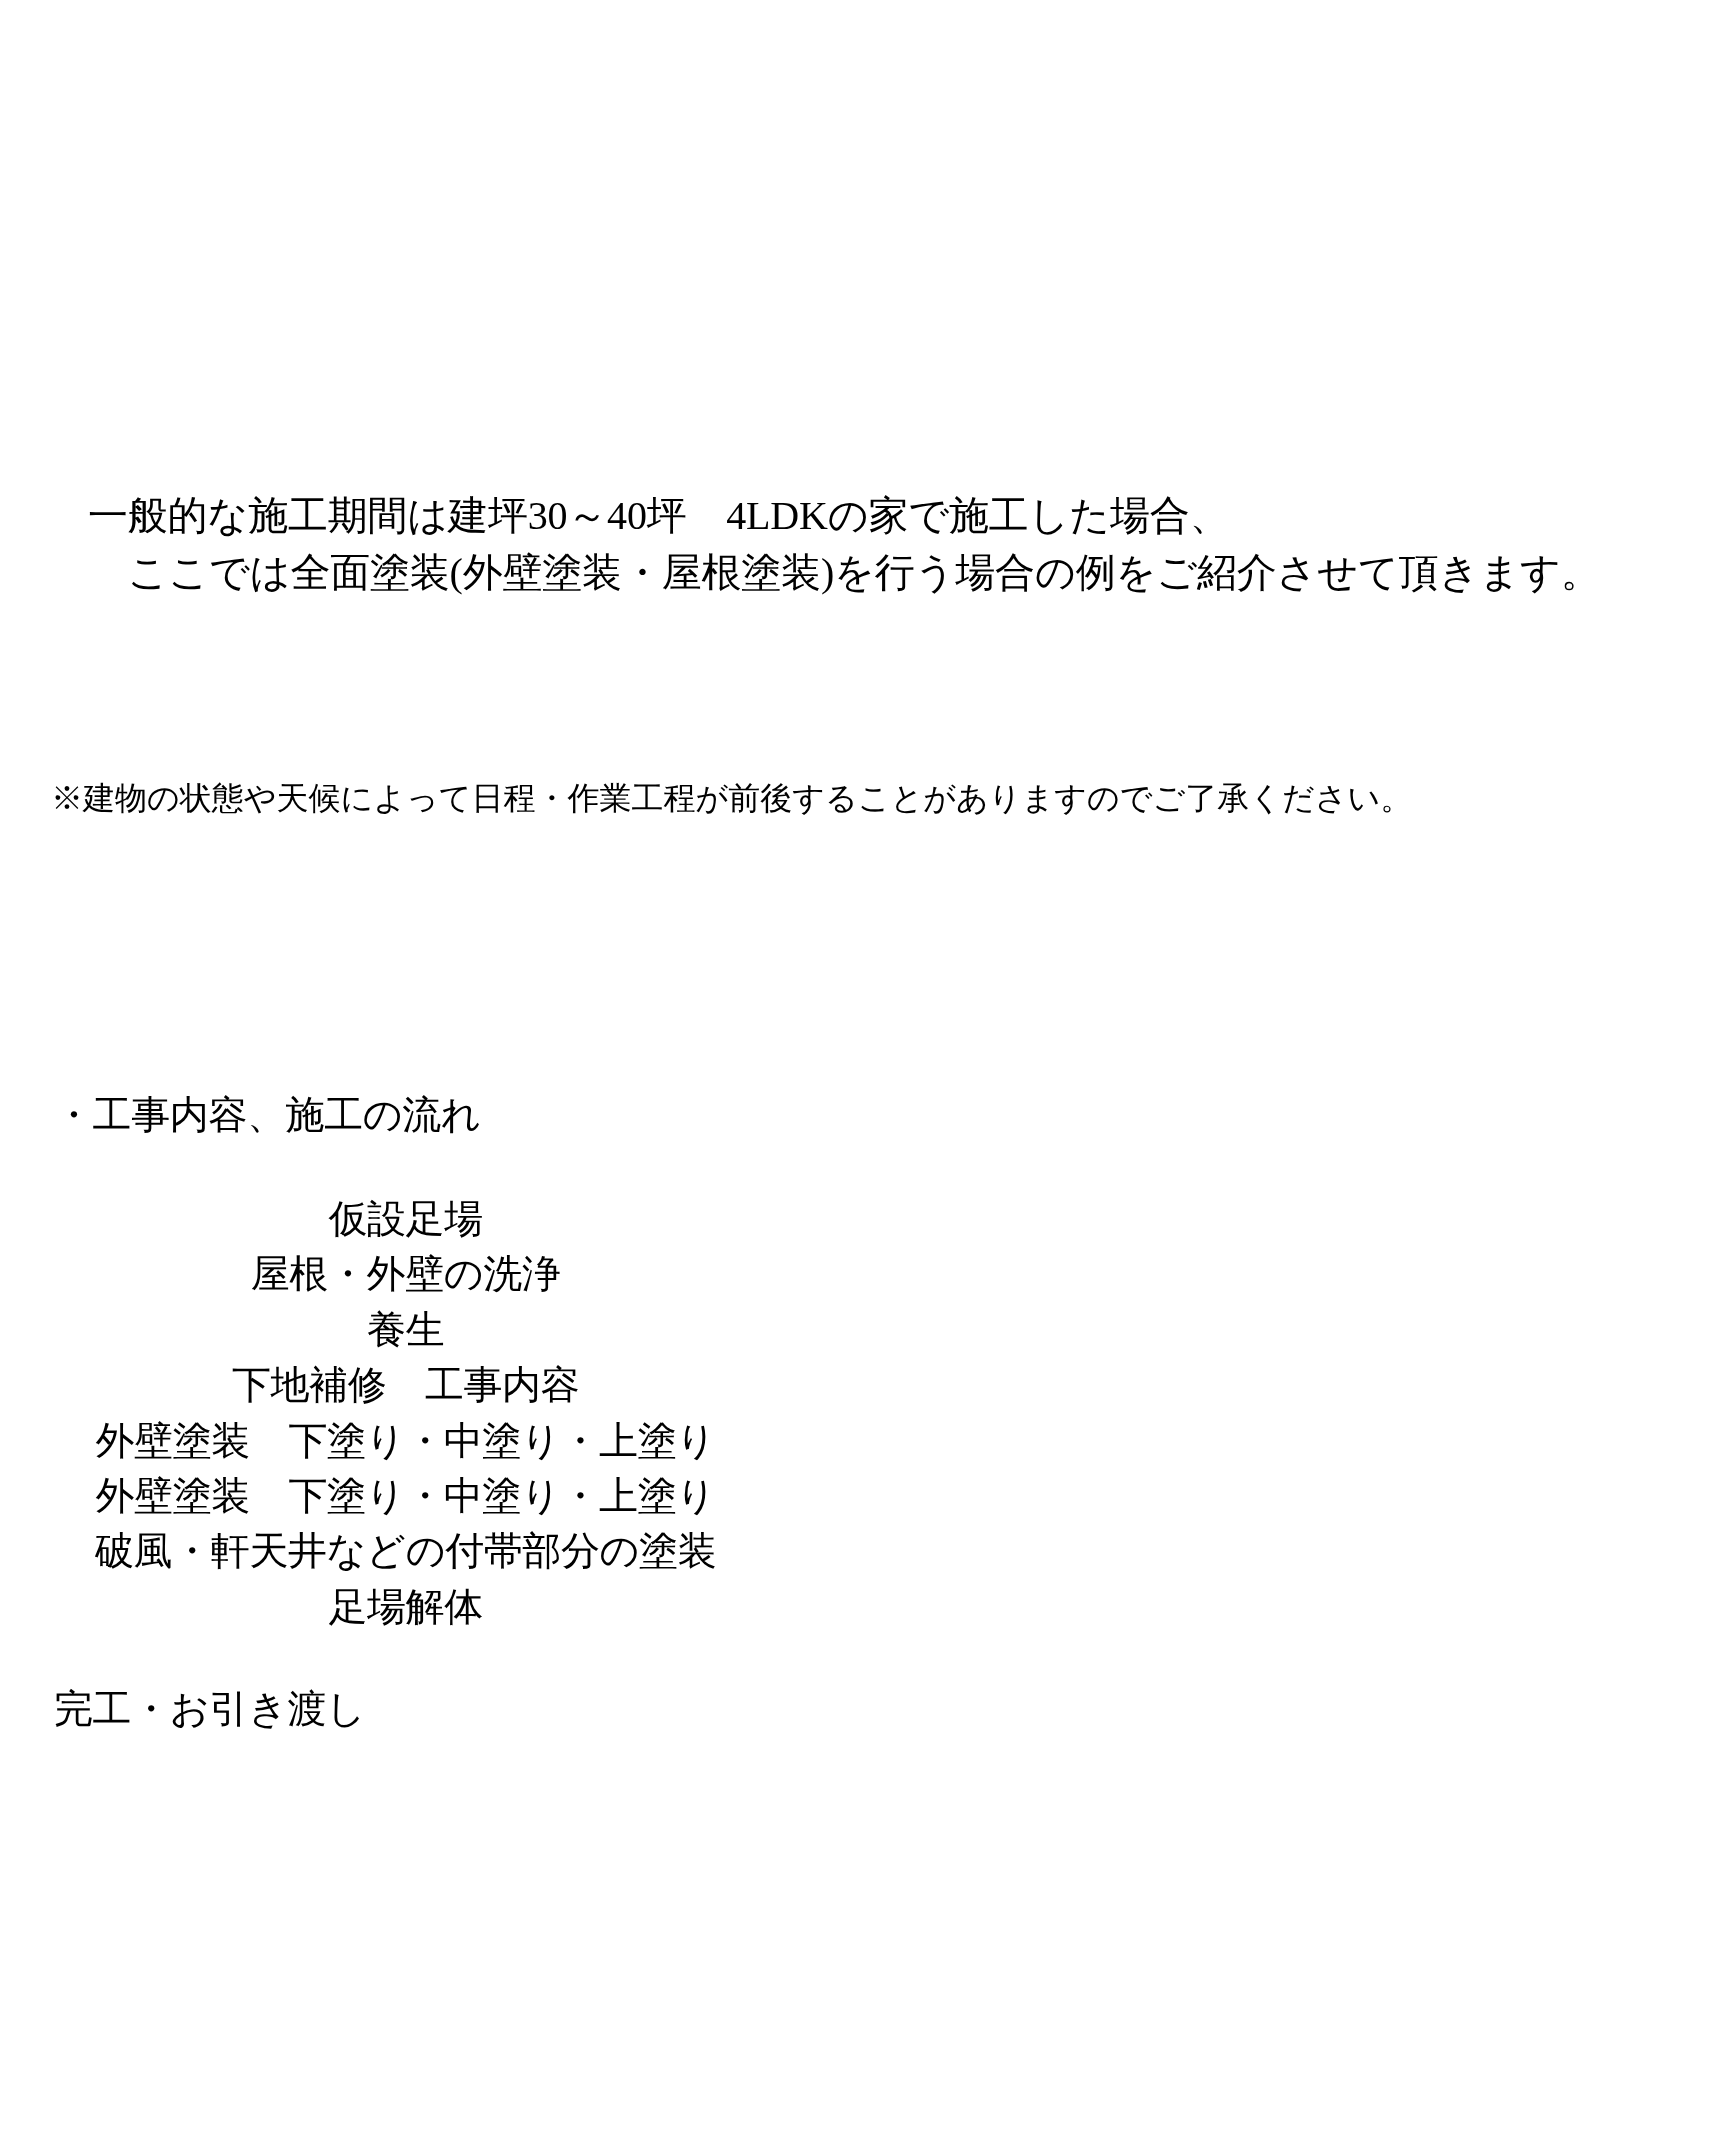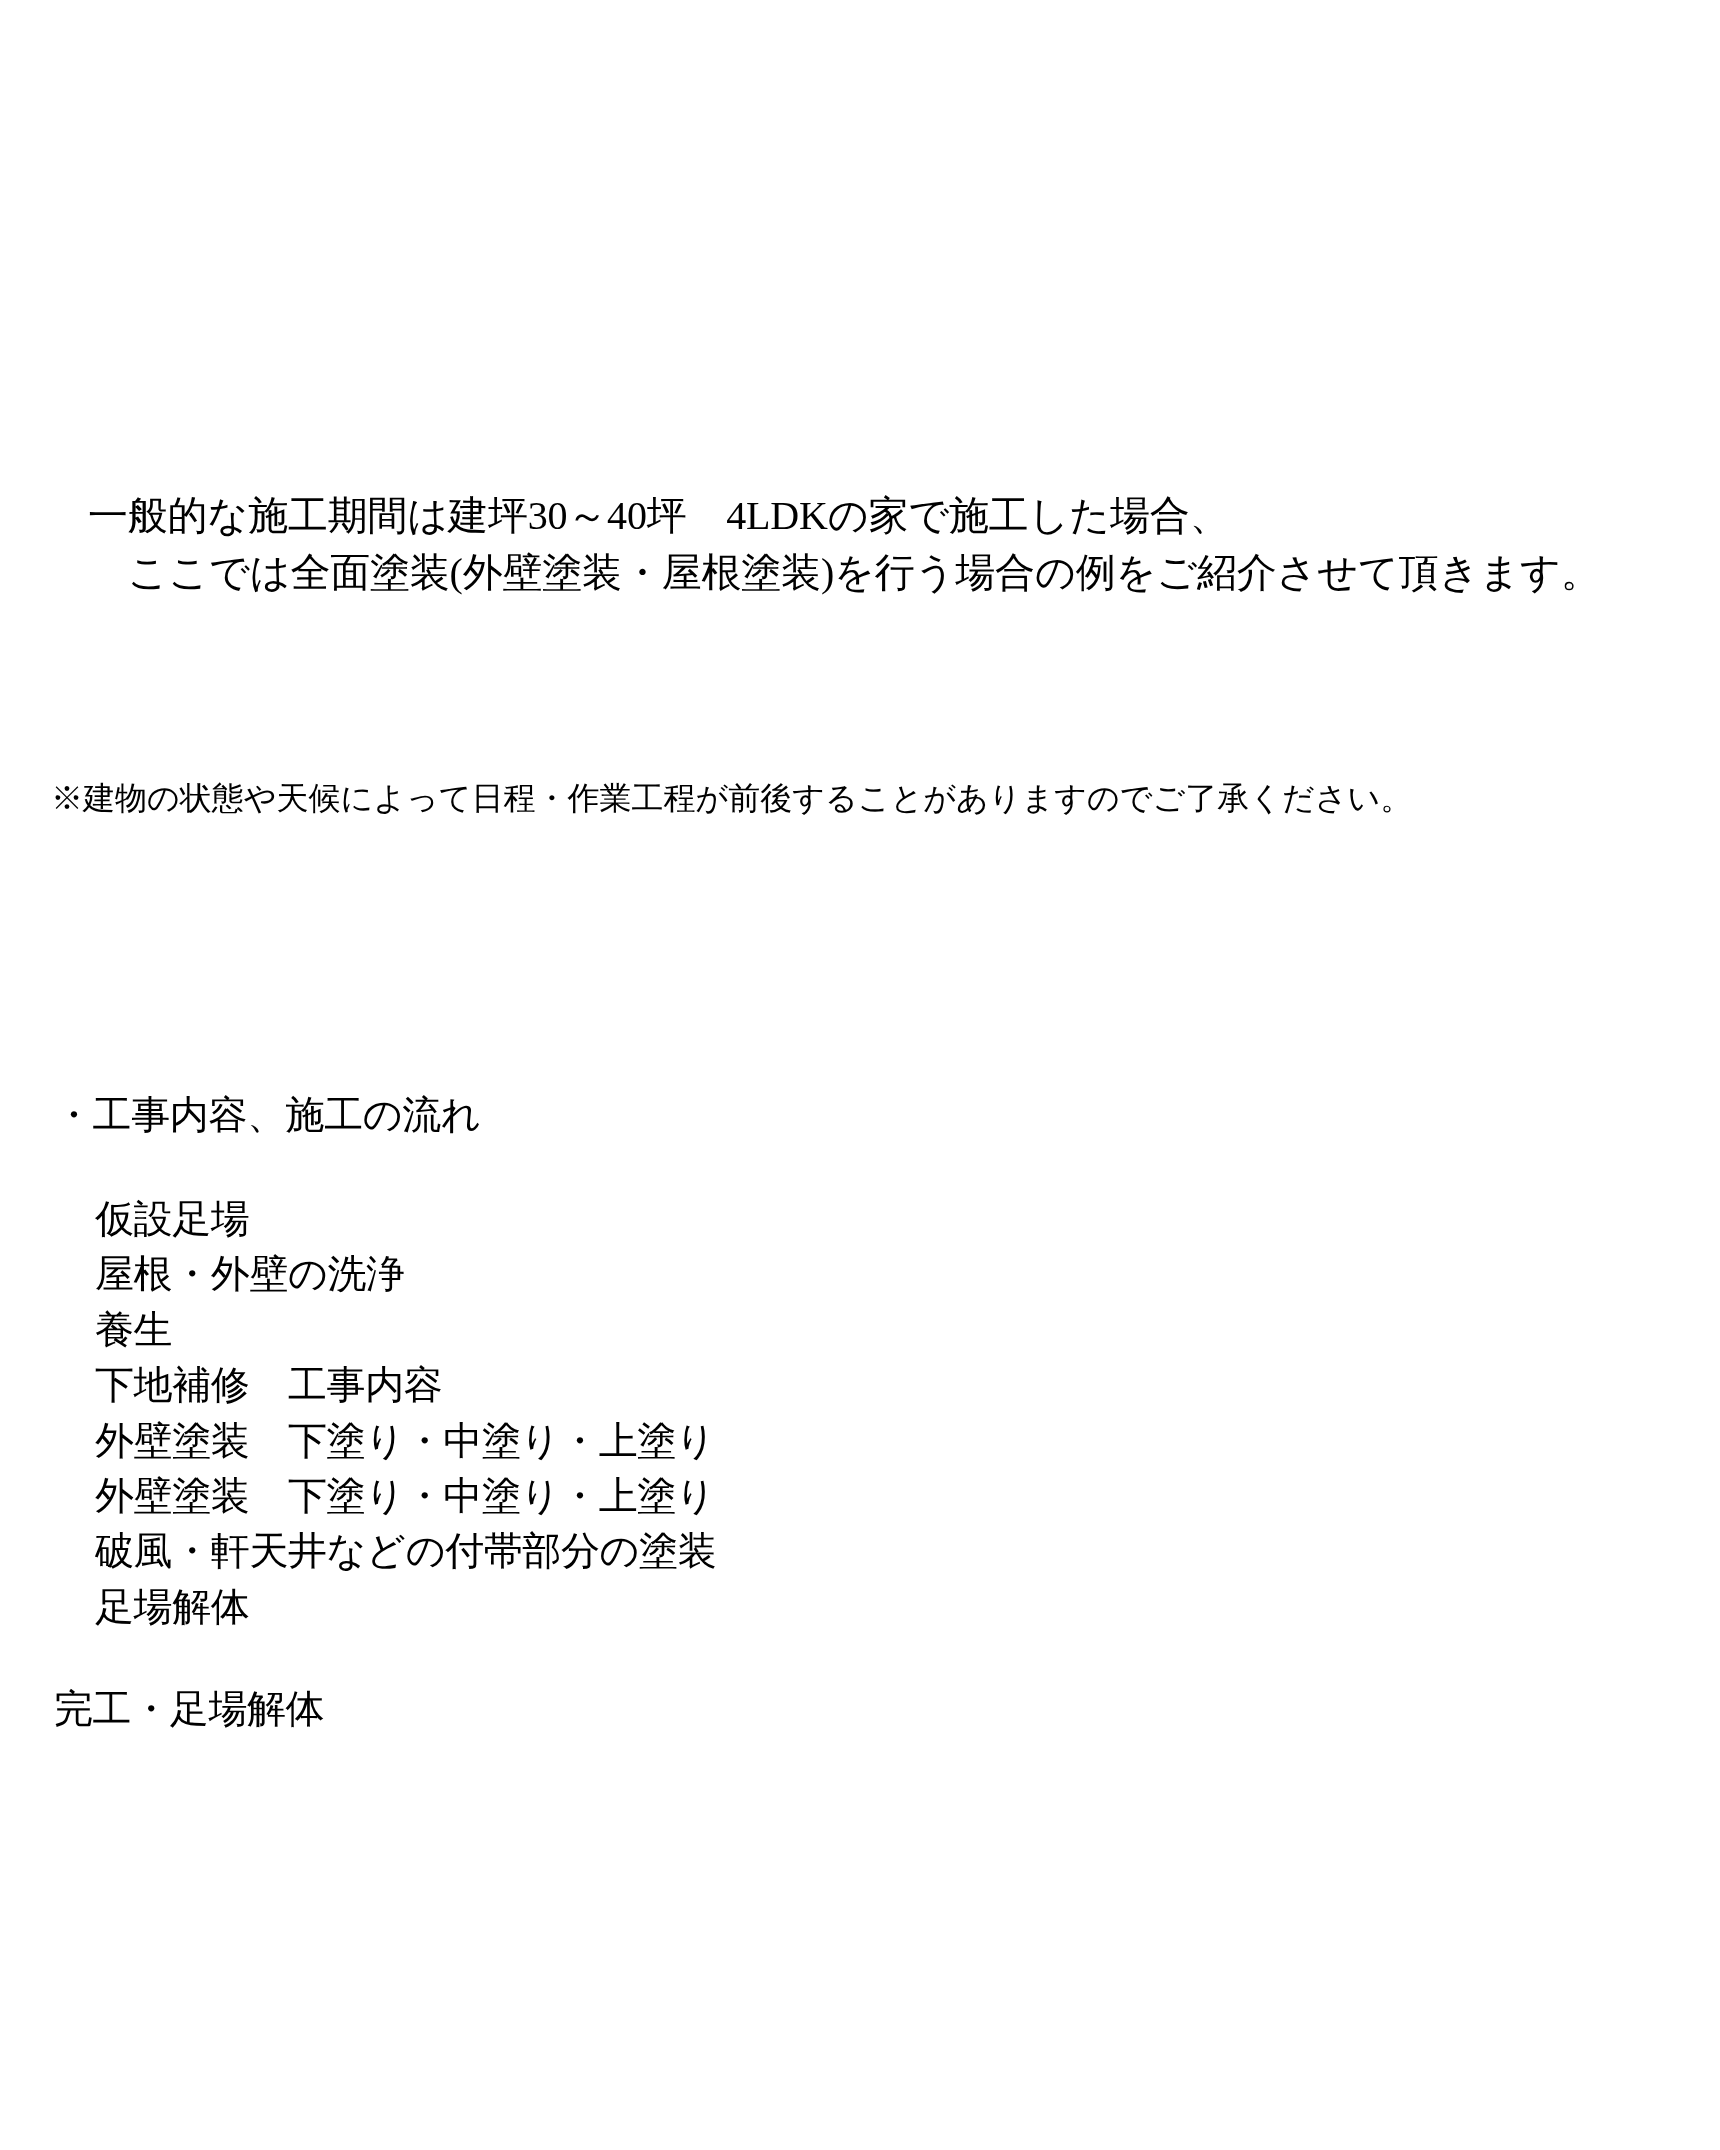--- a/index.html
+++ b/index.html
@@ -84,20 +84,21 @@
   .steps {
     position: absolute;
     left: 95px;
     top: 1191px;
     font-size: 39px;
     line-height: 1.42;
     letter-spacing: -0.4px;
     list-style: none;
     margin: 0;
     padding: 0;
+    text-align: center;
   }
   .steps li {
     white-space: pre;
   }
 
   
   .closing {
     position: absolute;
     left: 54px;
     top: 1684px;
@@ -126,16 +127,16 @@
     <li>仮設足場</li>
     <li>屋根・外壁の洗浄</li>
     <li>養生</li>
     <li>下地補修　工事内容</li>
     <li>外壁塗装　下塗り・中塗り・上塗り</li>
     <li>外壁塗装　下塗り・中塗り・上塗り</li>
     <li>破風・軒天井などの付帯部分の塗装</li>
     <li>足場解体</li>
   </ul>
 
-  <div class="closing">完工・足場解体</div>
+  <div class="closing">完工・お引き渡し</div>
 
 </div>
 
 
 </body></html>

